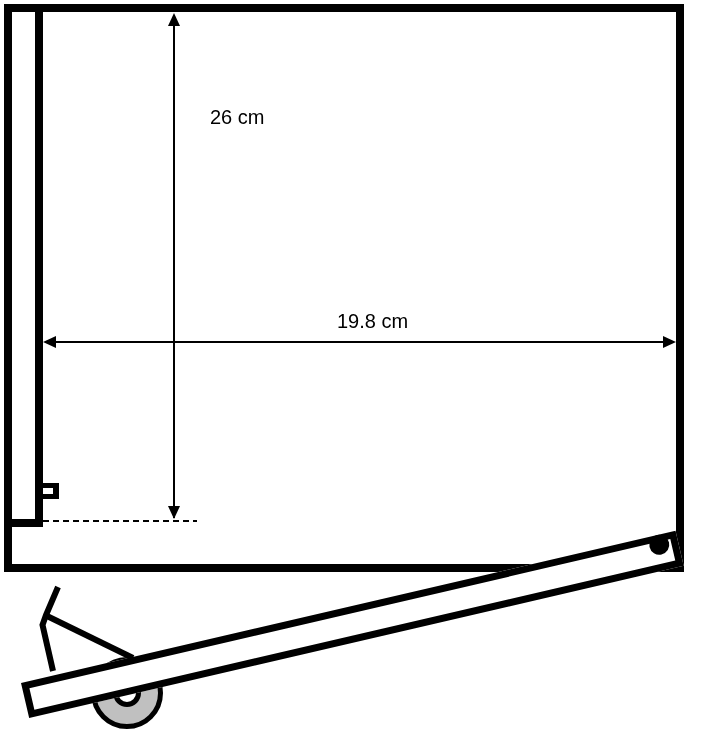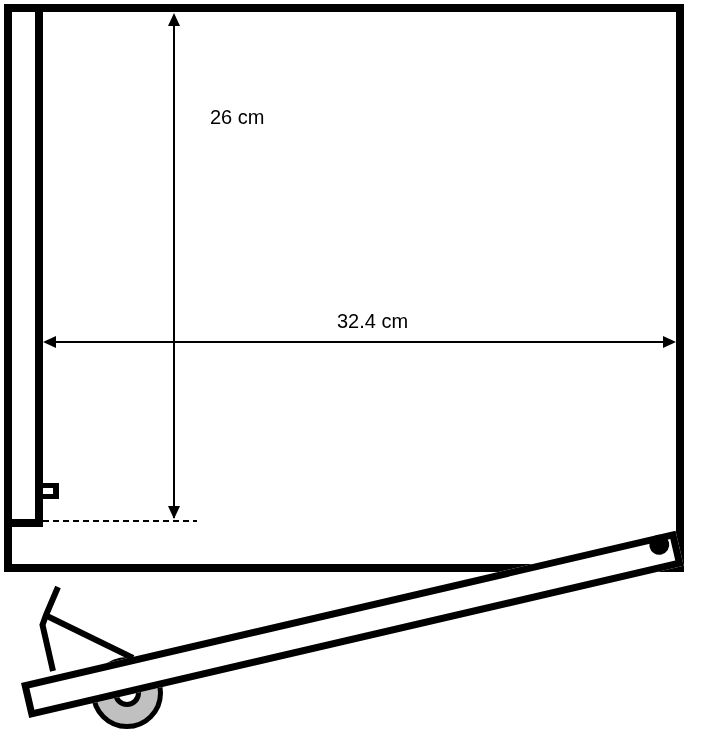--- a/index.html
+++ b/index.html
@@ -96,21 +96,21 @@
   <div class="abs dashed-line"></div>
 
   <div class="abs v-dim-line"></div>
   <div class="abs v-arrow-up"></div>
   <div class="abs v-arrow-down"></div>
   <div class="abs dim-label-height">26 cm</div>
 
   <div class="abs h-dim-line"></div>
   <div class="abs h-arrow-left"></div>
   <div class="abs h-arrow-right"></div>
-  <div class="abs dim-label-width">32.4 cm</div>
+  <div class="abs dim-label-width">19.8 cm</div>
 
   <div class="abs wheel-tyre"></div>
   <div class="abs wheel-hub"></div>
 
   <div class="abs lever-beam">
     <div class="pivot-dot"></div>
   </div>
 
   <svg class="abs handle-svg" viewBox="0 0 704 740" xmlns="http://www.w3.org/2000/svg">
     <polyline points="58,587 46,615 42.5,625 53,671" fill="none" stroke="#000" stroke-width="6"></polyline>

